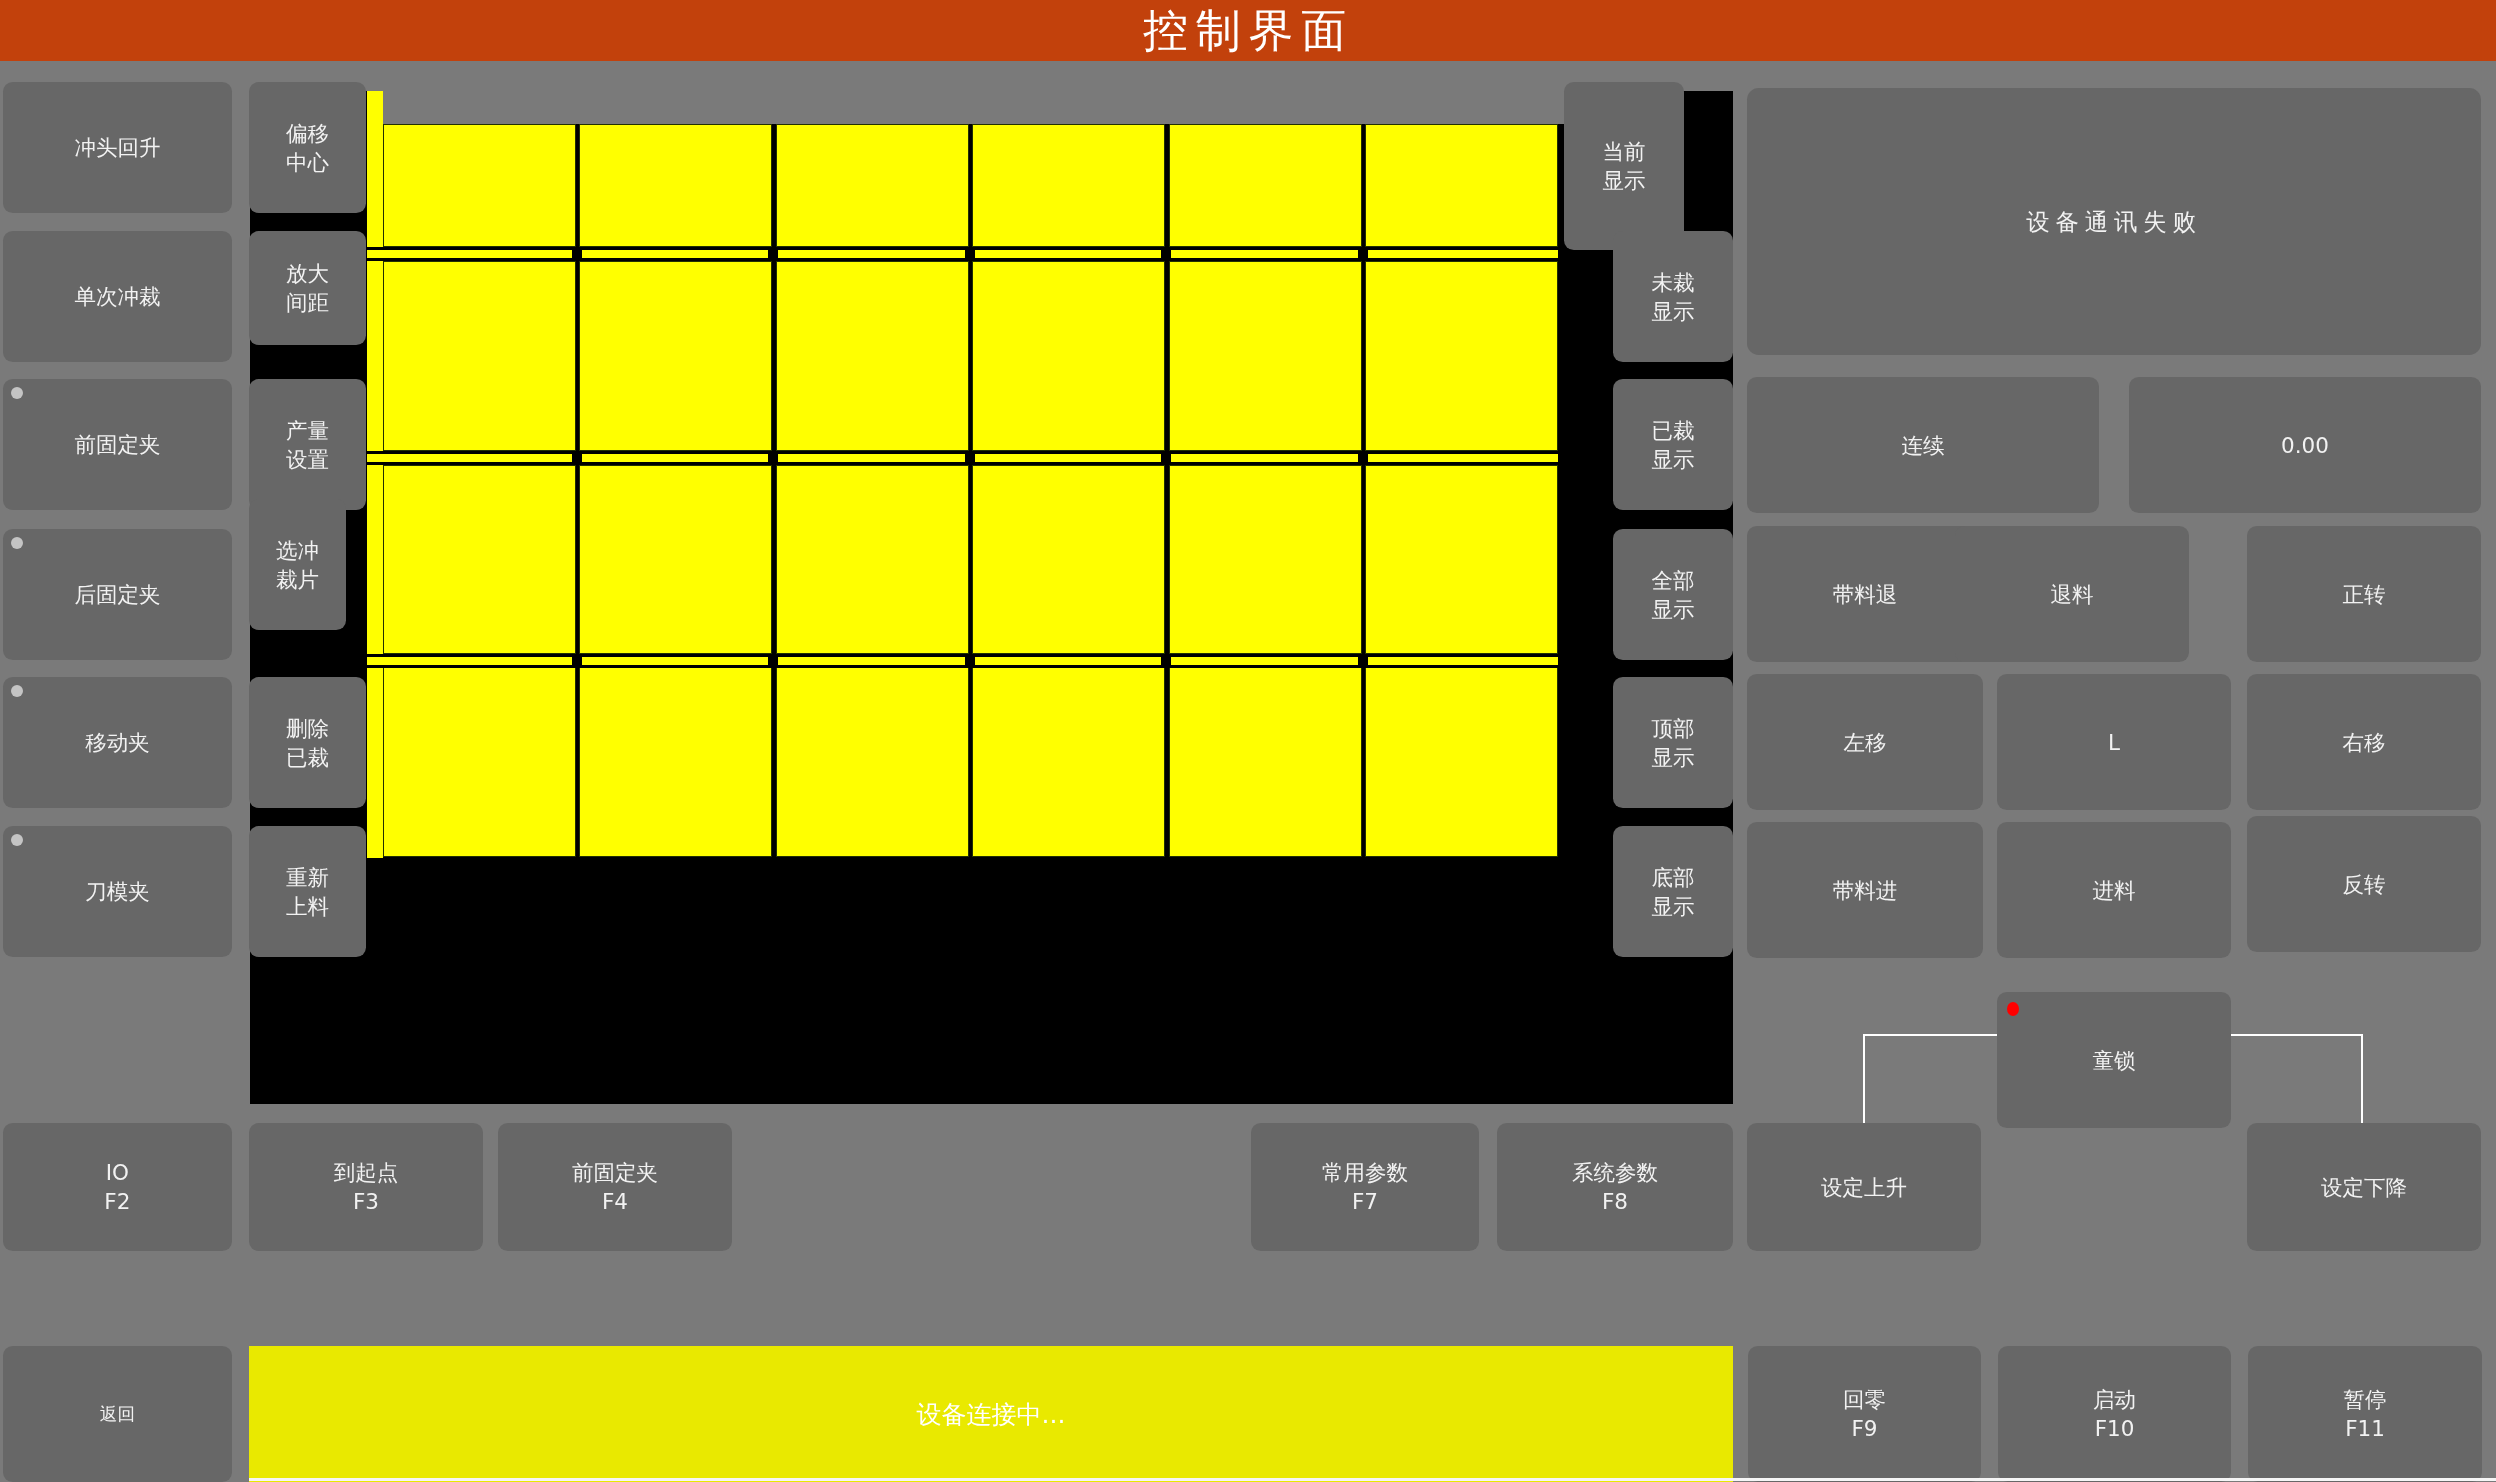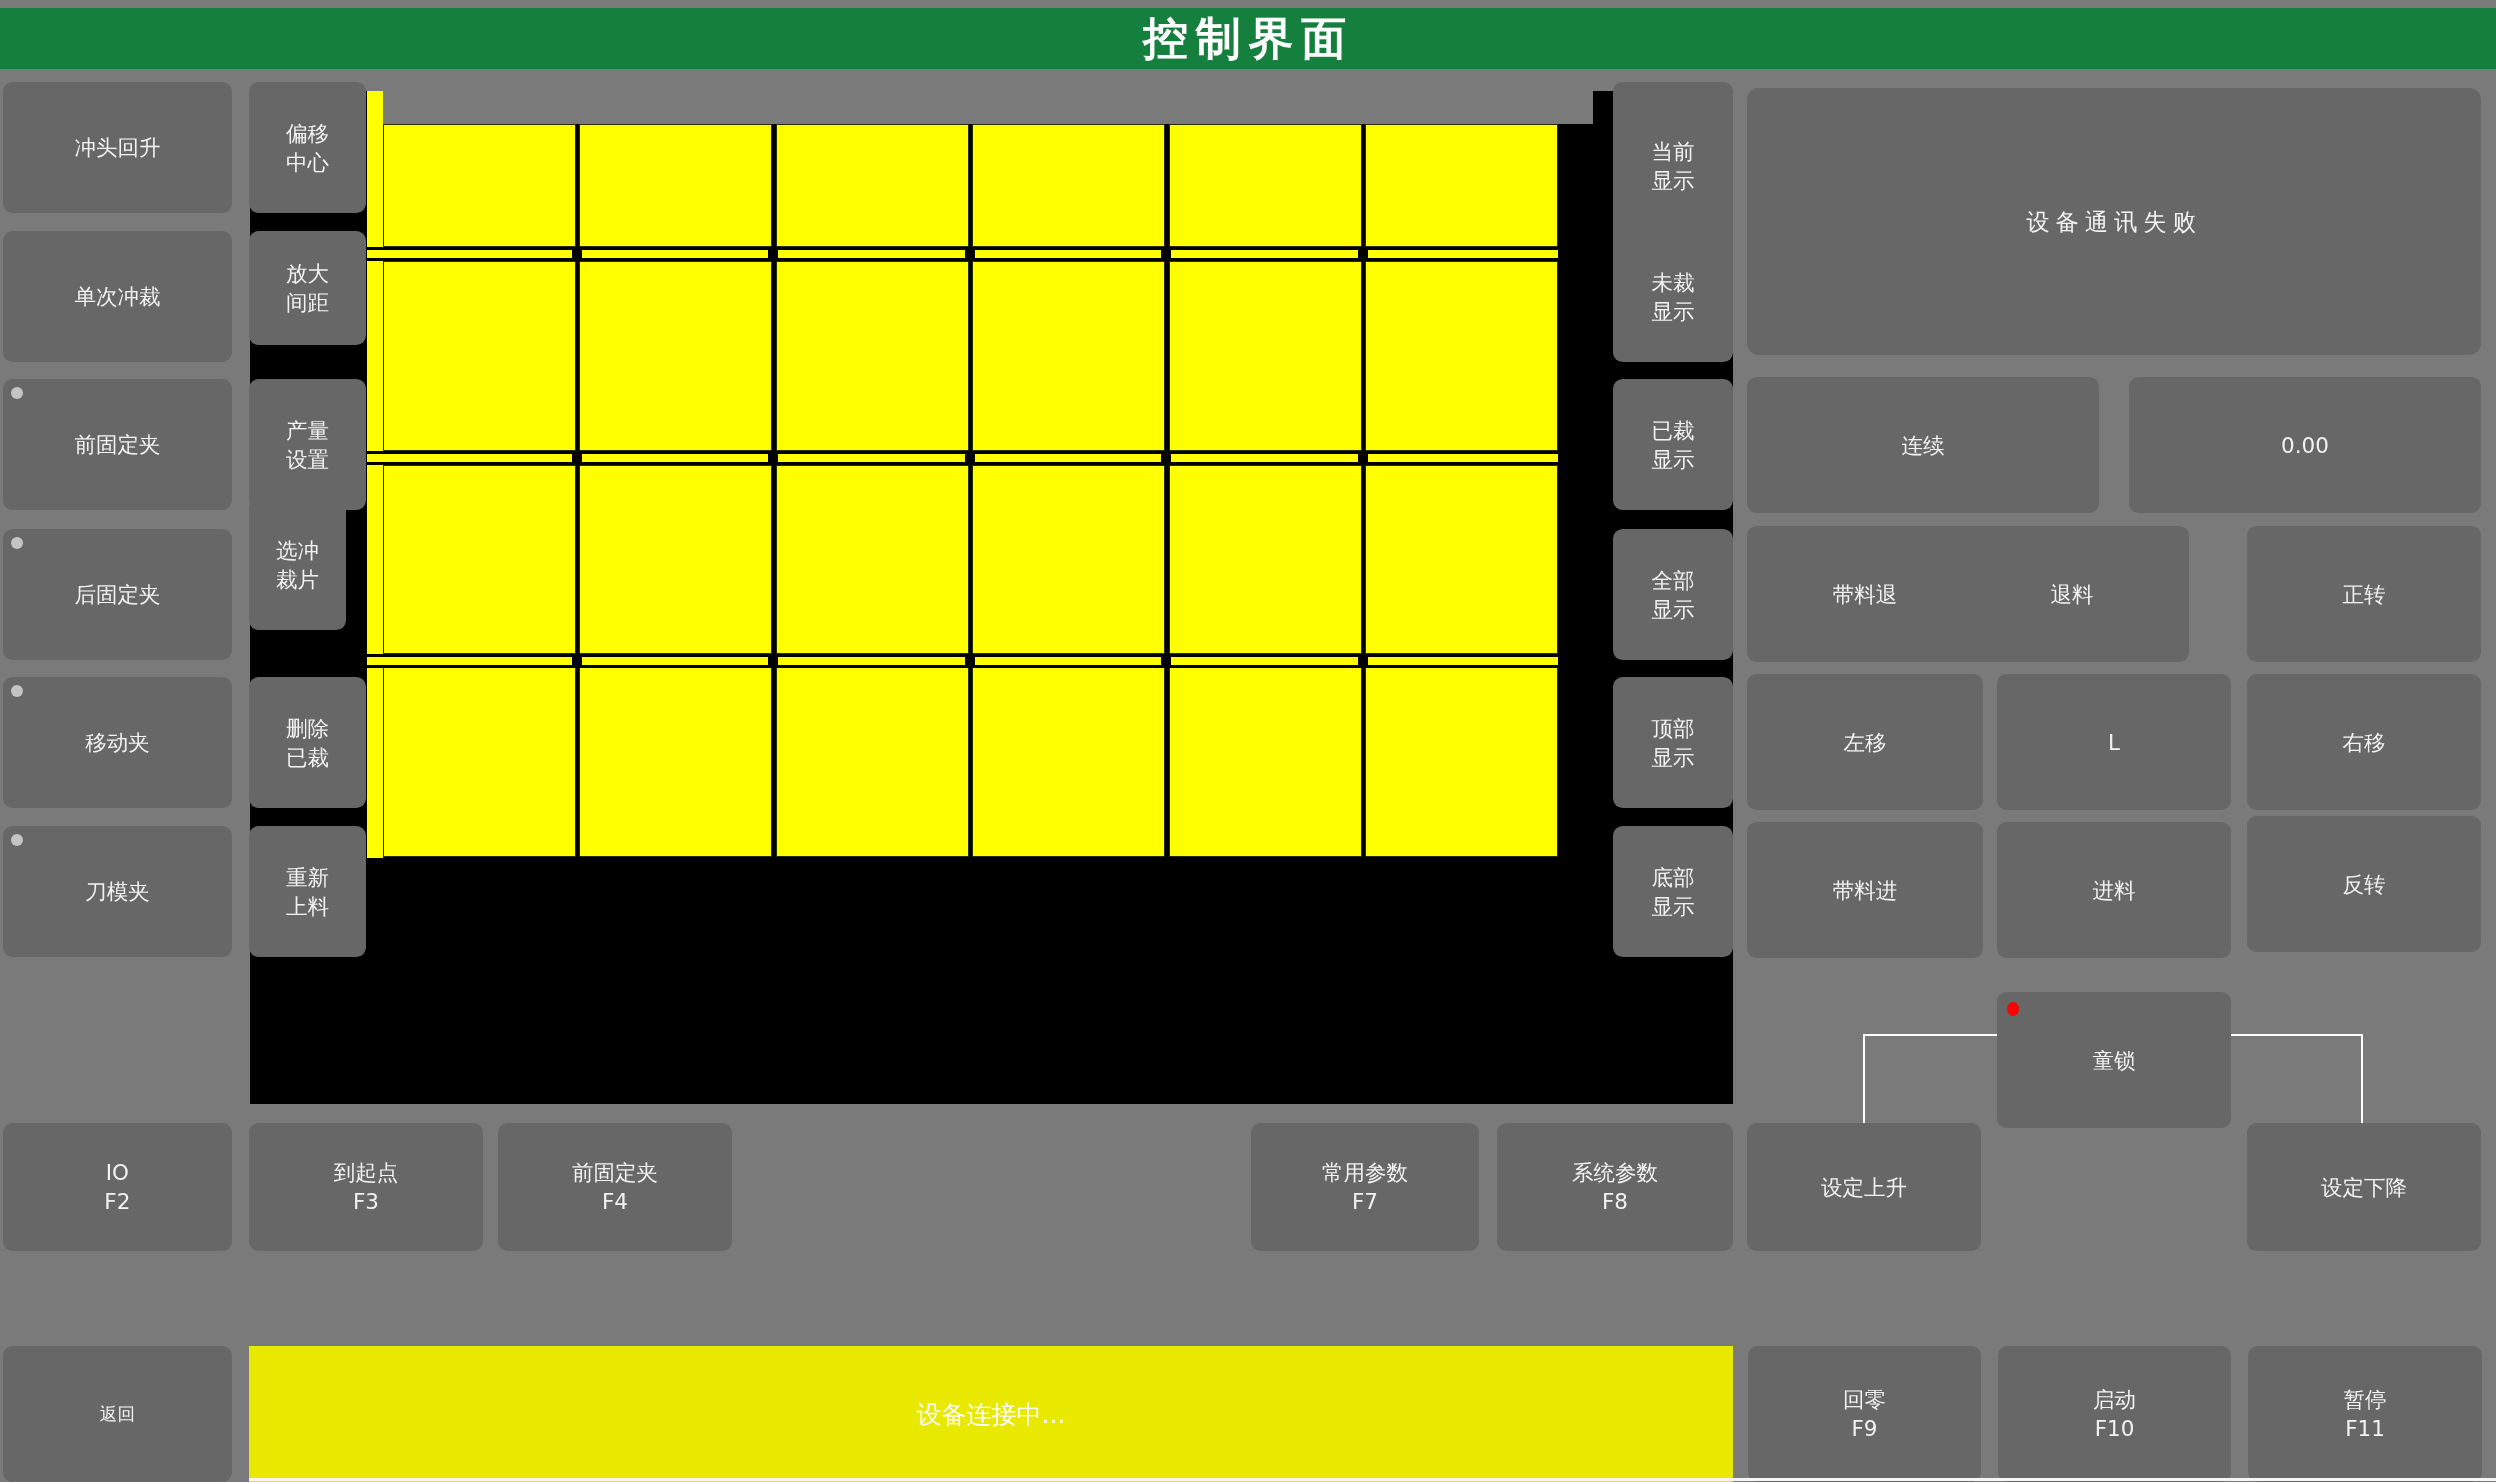--- a/index.html
+++ b/index.html
@@ -2,22 +2,22 @@
 <html><head>
 <meta charset="utf-8">
 <style>
   html,body{margin:0;padding:0;}
   body{
     width:2497px;height:1482px;overflow:hidden;position:relative;
     background:#7a7a7a;
     font-family:"DejaVu Sans", sans-serif;
   }
   .titlebar{
-    position:absolute;left:0;top:8px;width:2497px;height:61px;
-    background:#15803d;display:flex;align-items:center;justify-content:center;font-weight:bold;
+    position:absolute;left:0;top:0;width:2497px;height:61px;
+    background:#c2410c;display:flex;align-items:center;justify-content:center;
   }
   .titlebar .t{
     color:#ffffff;font-size:45px;letter-spacing:7.8px;
     font-family:"DejaVu Serif", serif;
   }
   .btn{
     position:absolute;background:#676767;border-radius:9.8px;
     color:#f2f2f2;font-size:21.5px;line-height:29px;text-align:center;
     display:flex;align-items:center;justify-content:center;
     white-space:pre-line;box-sizing:border-box;
@@ -138,21 +138,21 @@
 间距</span></div>
 <div class="btn" style="left:249px;top:379px;width:117px;height:131px"><span>产量
 设置</span></div>
 <div class="btn" style="left:249px;top:499px;width:97px;height:131px"><span>选冲
 裁片</span></div>
 <div class="btn" style="left:249px;top:677px;width:117px;height:131px"><span>删除
 已裁</span></div>
 <div class="btn" style="left:249px;top:826px;width:117px;height:131px"><span>重新
 上料</span></div>
 
-<div class="btn" style="left:1613px;top:82px;width:120px;height:168px"><span>当前
+<div class="btn" style="left:1564px;top:82px;width:120px;height:168px"><span>当前
 显示</span></div>
 <div class="btn" style="left:1613px;top:231px;width:120px;height:131px"><span>未裁
 显示</span></div>
 <div class="btn" style="left:1613px;top:379px;width:120px;height:131px"><span>已裁
 显示</span></div>
 <div class="btn" style="left:1613px;top:529px;width:120px;height:131px"><span>全部
 显示</span></div>
 <div class="btn" style="left:1613px;top:677px;width:120px;height:131px"><span>顶部
 显示</span></div>
 <div class="btn" style="left:1613px;top:826px;width:120px;height:131px"><span>底部

